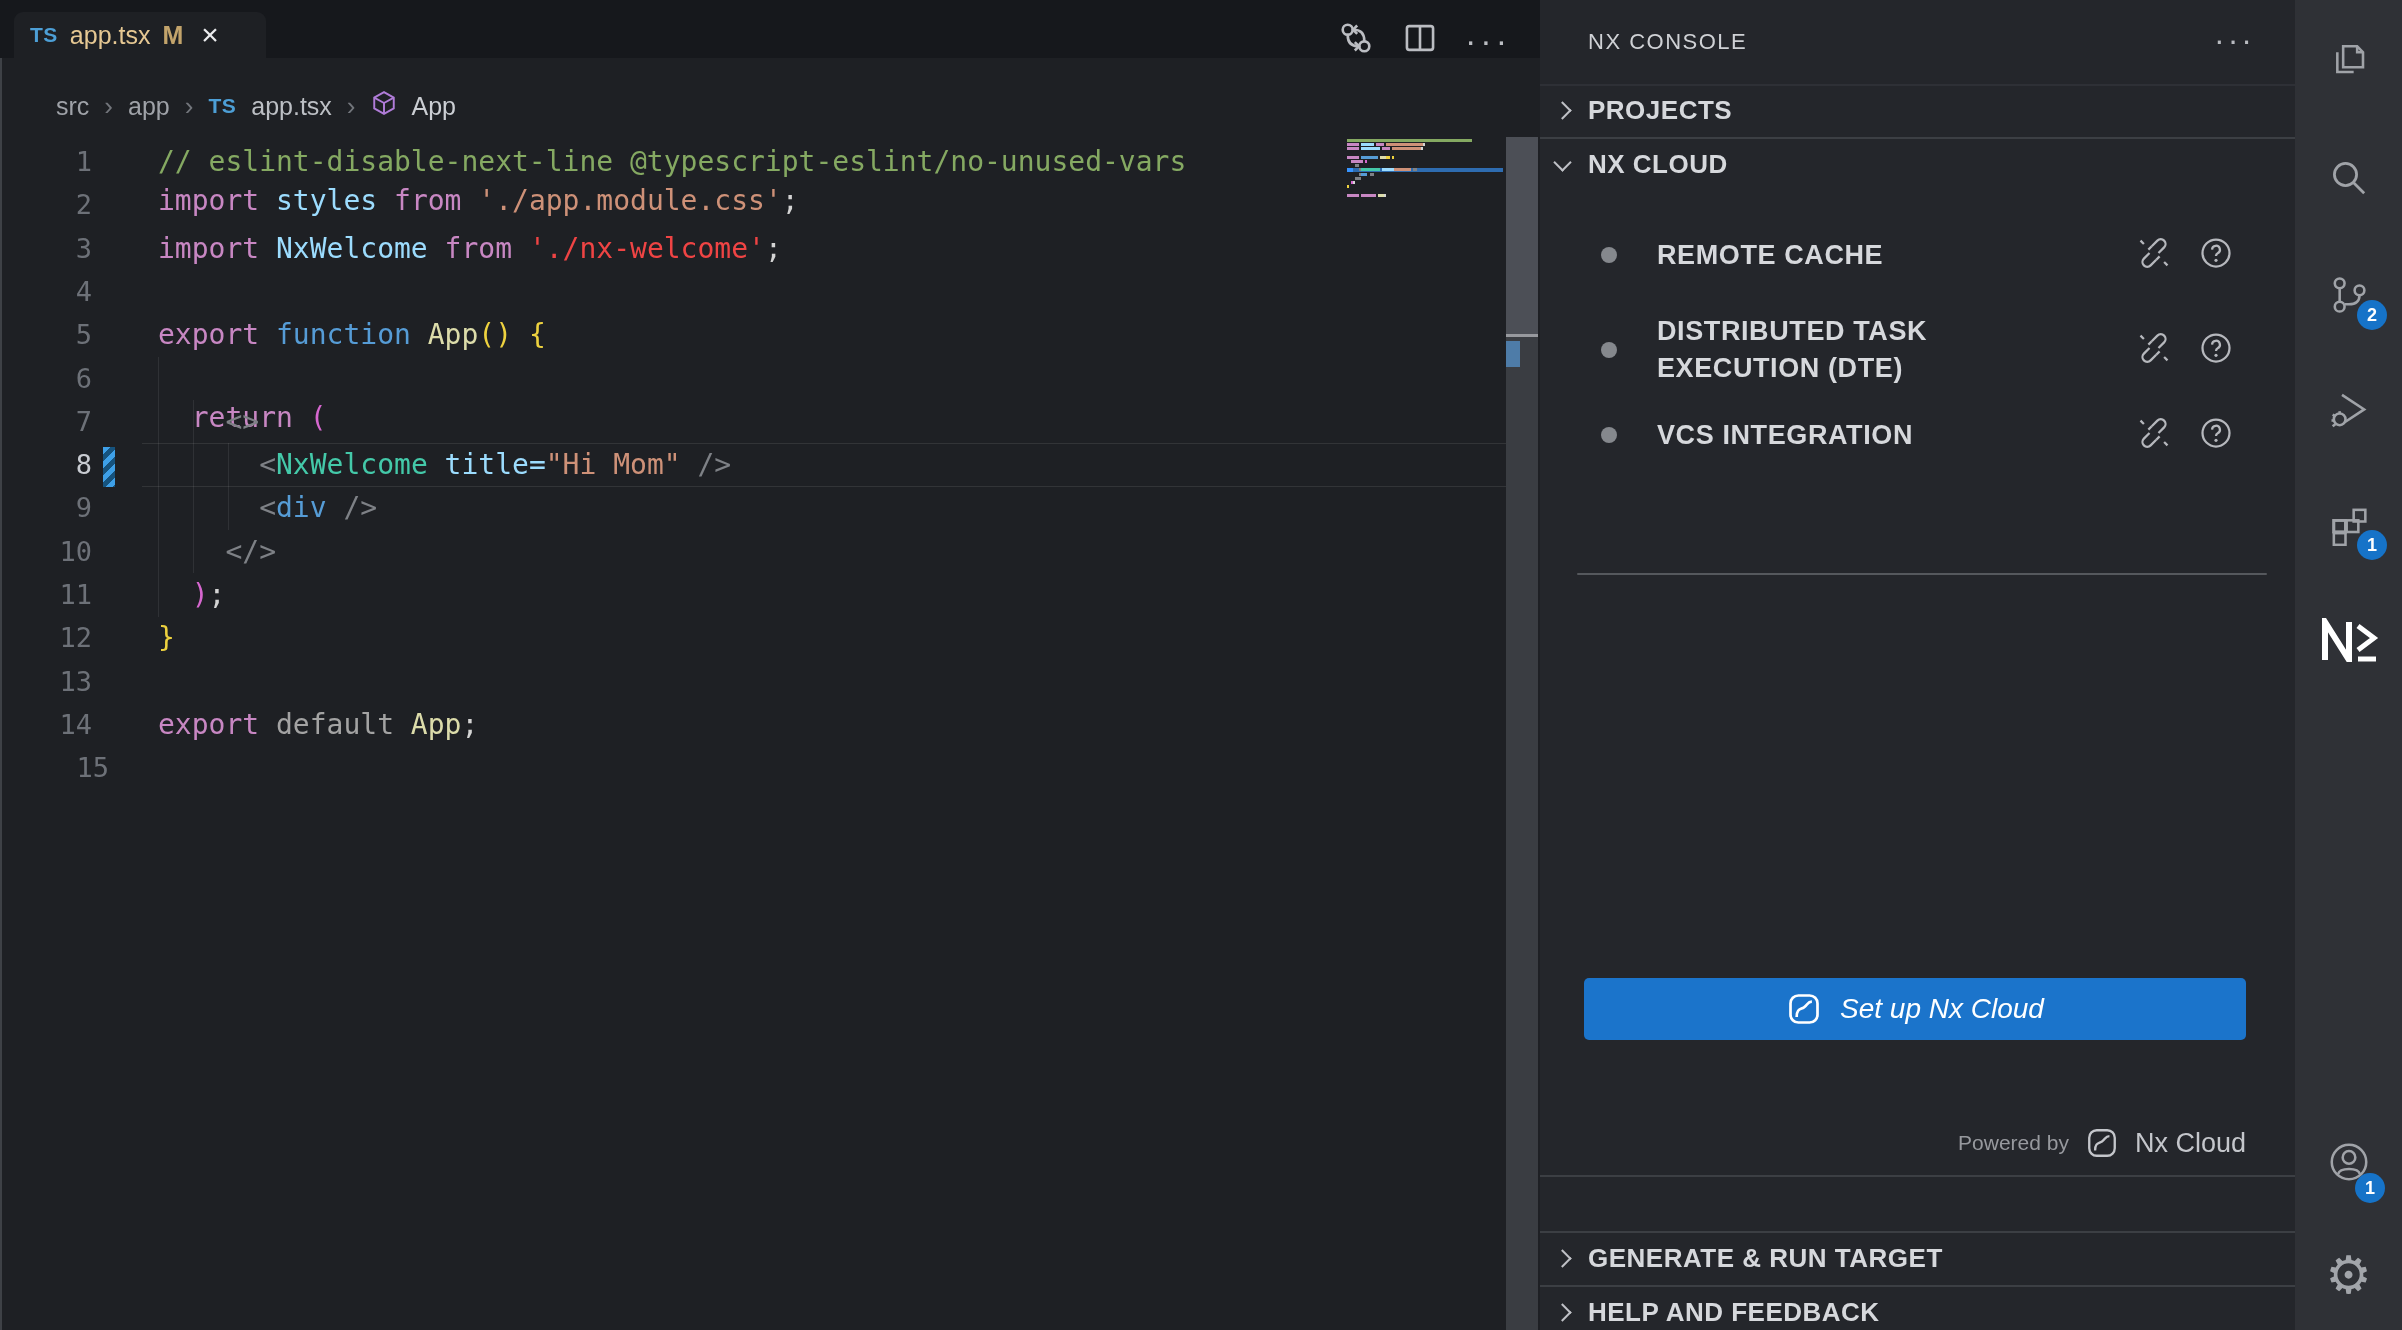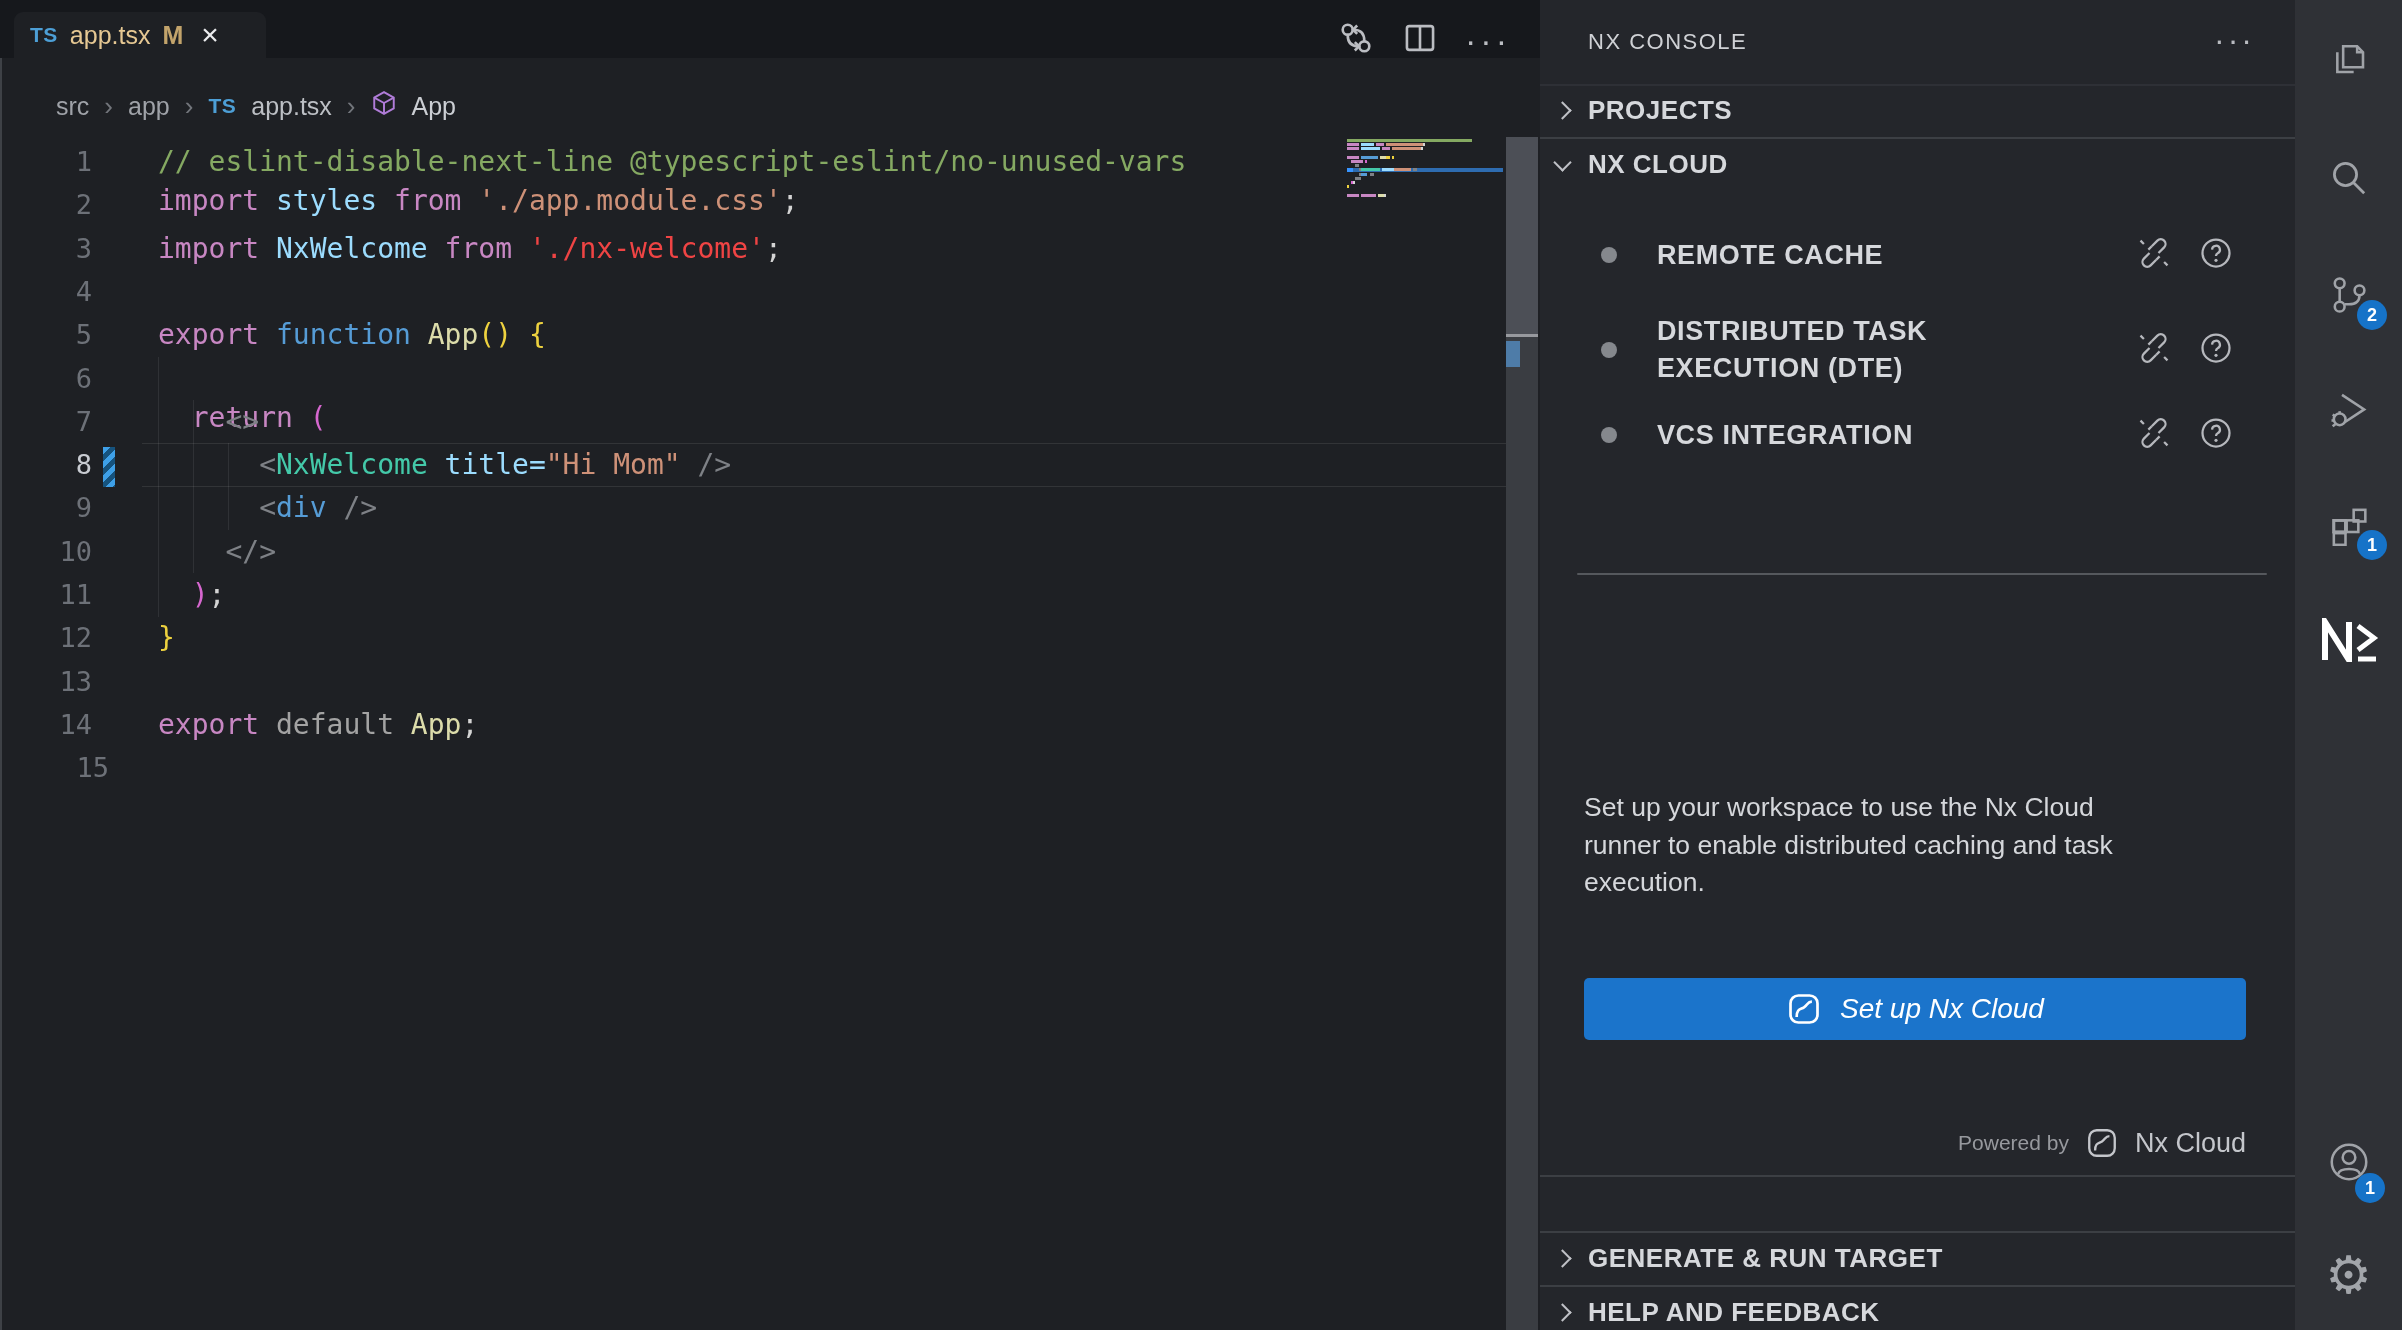--- a/index.html
+++ b/index.html
@@ -275,23 +275,20 @@
                 <circle cx="16" cy="16" r="12"></circle>
                 <path d="M12.5 13 a3.5 3.5 0 1 1 5 3.2 c-1.2.6-1.5 1.3-1.5 2.4"></path>
                 <circle cx="16" cy="22.5" r="1.4" fill="#B6B8BD" stroke="none"></circle>
               </svg></span>
           </span>
         </div>
       </div>
 
     <div class="abs big-divider" style="top:573px;"></div>
 
-    <div class="abs para" style="top:789px;">Set up your workspace to use the Nx Cloud
-runner to enable distributed caching and task
-execution.</div>
 
     <button class="abs setup-btn">
       <svg width="36" height="36" viewBox="0 0 32 32" fill="none" stroke="#FFFFFF" stroke-width="2.4">
         <rect x="4" y="4" width="24" height="24" rx="7"></rect>
         <path d="M9.5 23 C9.5 15.5 13 16.5 16 14.5 C19.5 12.2 19 9.5 23 9.5"></path>
       </svg>
       <span>Set up Nx Cloud</span>
     </button>
 
     <div class="abs powered">

